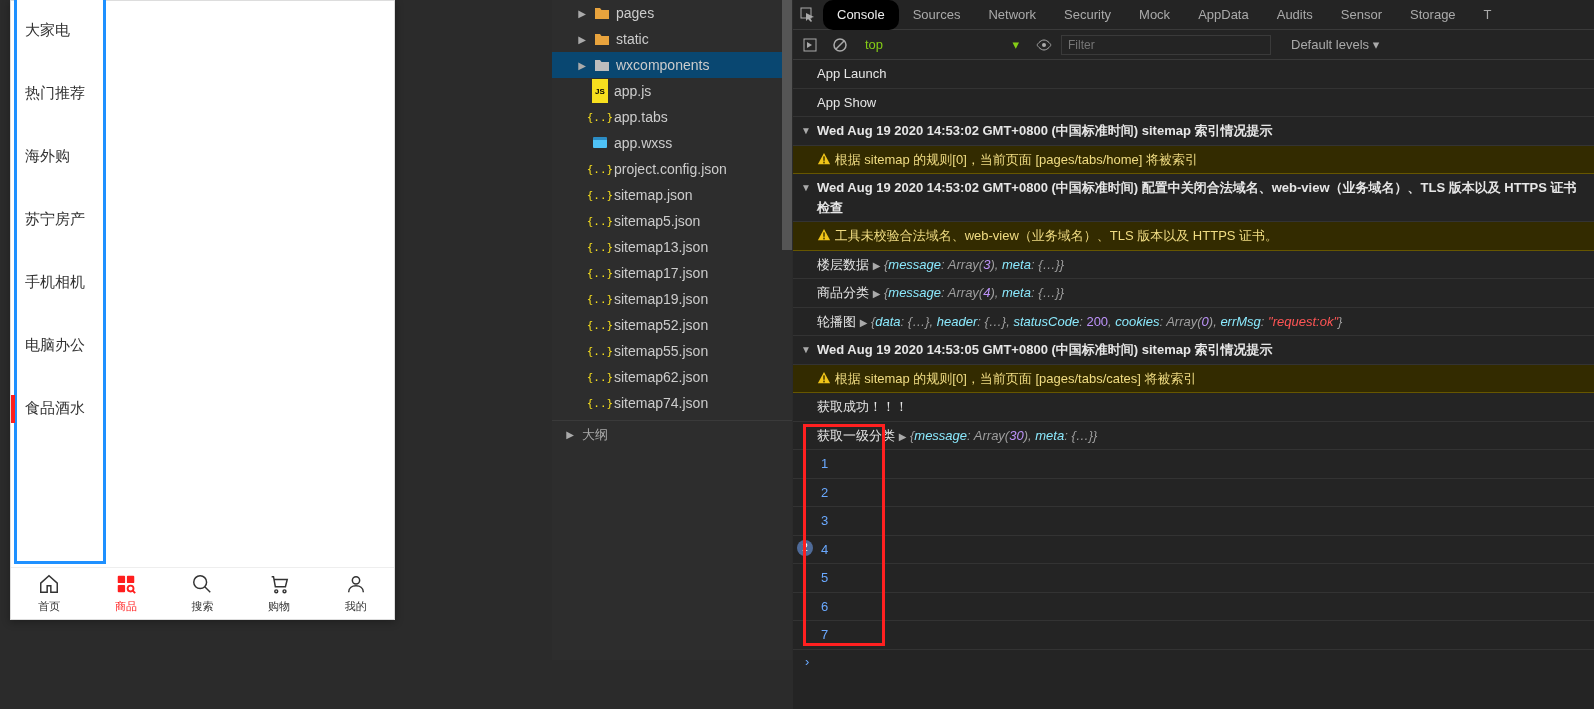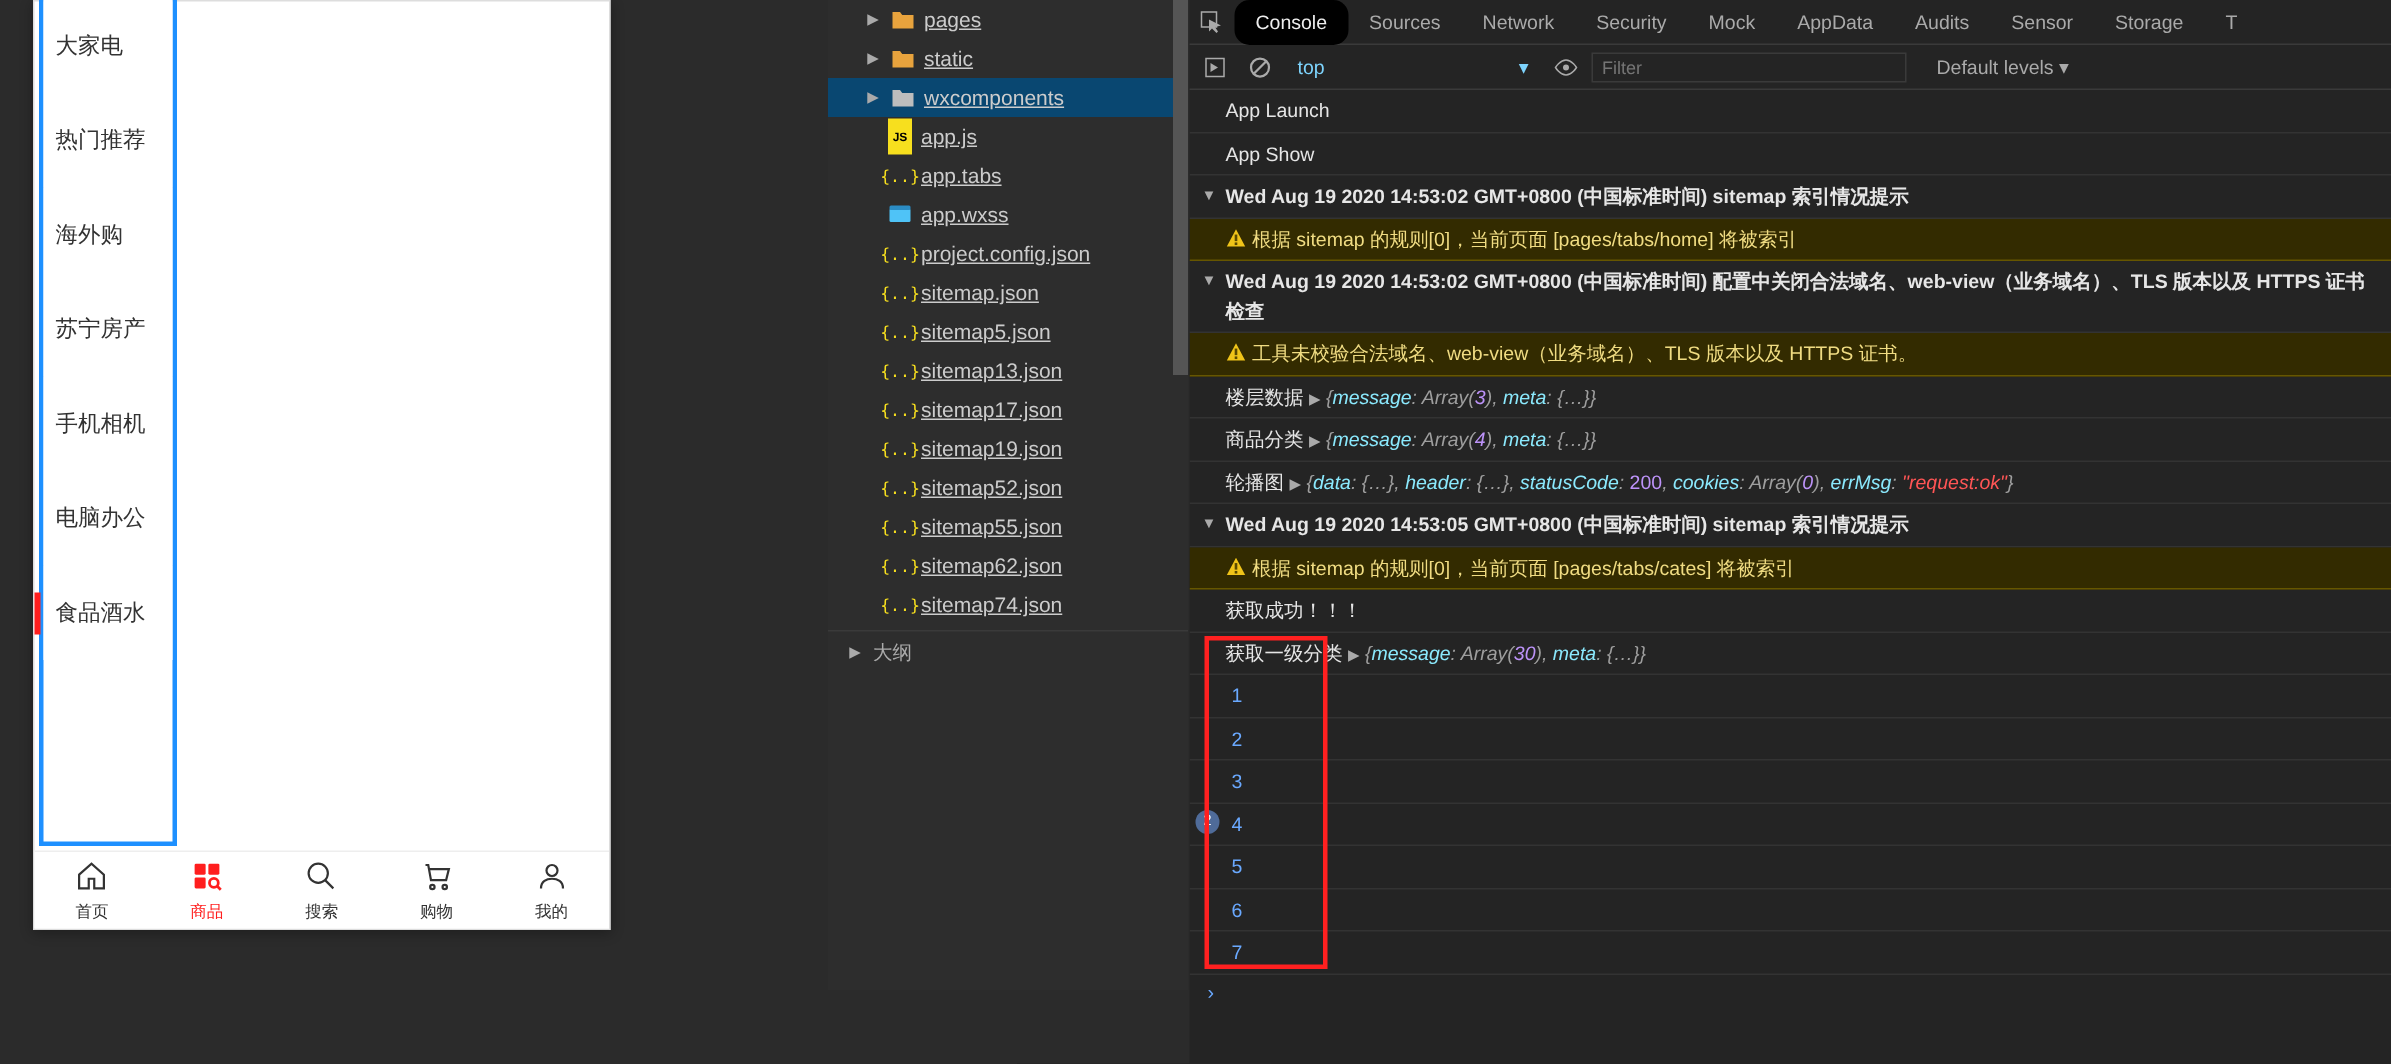--- a/index.html
+++ b/index.html
@@ -1,20 +1,20 @@
 <!DOCTYPE html>
 <html><head>
 <meta charset="utf-8">
 <style>
   * { box-sizing: border-box; margin: 0; padding: 0; font-family: "Microsoft YaHei", Arial, sans-serif; }
   body { background: #2b2b2b; height: 709px; width: 1594px; overflow: hidden; position: relative; }
   
   
   .phone {
-    position: absolute; left: 22px; top: 0; width: 385px; height: 620px;
+    position: absolute; left: 10px; top: 0; width: 385px; height: 620px;
     background: #fff; border: 1px solid #ddd; box-shadow: 0 2px 8px rgba(0,0,0,.3);
   }
   .phone-content { position: absolute; left:0; top:0; right:0; bottom:55px; }
   .cate-list {
     position:absolute; left:3px; top:-5px; width:92px; bottom:0;
     border:3px solid #1e90ff;
   }
   .cate-item {
     font-size:15px; color:#333; padding:22px 8px; background:#fff;
     position:relative;
@@ -34,41 +34,41 @@
   
   
   .files {
     position:absolute; left:552px; top:0; width:240px; height:660px;
     background:#2d2d2d; color:#ccc; font-size:14px;
   }
   .file-row{display:flex;align-items:center;height:26px;gap:6px;cursor:pointer;}
   .file-row.selected{background:#094771;}
   .arrow{width:12px;text-align:center;color:#aaa;font-size:10px;}
   .ficon{width:16px;height:16px;flex-shrink:0;display:flex;align-items:center;justify-content:center;}
-  .flabel{white-space:nowrap;text-decoration:underline;}
+  .flabel{white-space:nowrap;}
   .pad1{padding-left:24px;} .pad2{padding-left:40px;}
   .folder-orange{color:#e8a33d;} .folder-grey{color:#bdbdbd;}
   .js-badge{background:#f7df1e;color:#000;font-size:8px;font-weight:bold;width:16px;height:24px;display:flex;align-items:center;justify-content:center;}
   .json-brace{color:#f7df1e;font-family:Consolas,monospace;font-size:11px;}
   .wxss-icon{color:#4fc3f7;}
   .outline-row{height:28px;display:flex;align-items:center;gap:6px;padding-left:12px;color:#aaa;font-size:13px;border-top:1px solid #3a3a3a;margin-top:4px;}
   
   
   .devtools{
     position:absolute; left:793px; top:0; right:0; bottom:0;
     background:#242424; color:#ccc; font-family:Consolas,"Courier New",monospace;
     font-size:13px; display:flex; flex-direction:column;
   }
   .dt-tabs{display:flex;align-items:center;height:30px;border-bottom:1px solid #3a3a3a;}
   .dt-tool-icon{width:30px;height:30px;display:flex;align-items:center;justify-content:center;color:#aaa;cursor:pointer;}
   .dt-tab{padding:0 14px;height:30px;line-height:30px;color:#aaa;cursor:pointer;font-family:Arial,sans-serif;font-size:13px;border-radius:10px;}
   .dt-tab.active{background:#000;color:#eee;}
   .dt-toolbar{display:flex;align-items:center;height:30px;border-bottom:1px solid #3a3a3a;gap:4px;padding-left:4px;}
   .dt-btn{width:26px;height:26px;display:flex;align-items:center;justify-content:center;color:#aaa;cursor:pointer;}
-  .dropdown{display:flex;align-items:center;gap:4px;color:#7dd3fc;font-family:Arial,sans-serif;font-size:13px;cursor:pointer;padding:0 8px;}
+  .dropdown{display:flex;align-items:center;gap:4px;color:#84cc16;font-family:Arial,sans-serif;font-size:13px;cursor:pointer;padding:0 8px;}
   .filter-input{background:#242424;border:1px solid #3a3a3a;color:#aaa;height:20px;width:210px;padding:0 6px;font-size:12px;}
   .levels{color:#aaa;font-family:Arial,sans-serif;font-size:13px;cursor:pointer;padding:0 8px;display:flex;align-items:center;gap:4px;margin-left:8px;}
   
   .console-body{flex:1;overflow:hidden;}
   .log-row{padding:4px 6px 4px 24px;border-bottom:1px solid #333;position:relative;line-height:1.5;}
   .log-row.warn{background:#332b00;color:#f0dc82;border-bottom-color:#665600;}
   .log-row .tri{position:absolute;left:8px;top:6px;color:#aaa;font-size:10px;}
   .log-row.warn .badge{width:14px;height:14px;display:inline-block;vertical-align:-2px;}
   .c-grey{color:#9e9e9e;font-style:italic;}
   .c-prop{color:#8be9fd;font-style:italic;}

